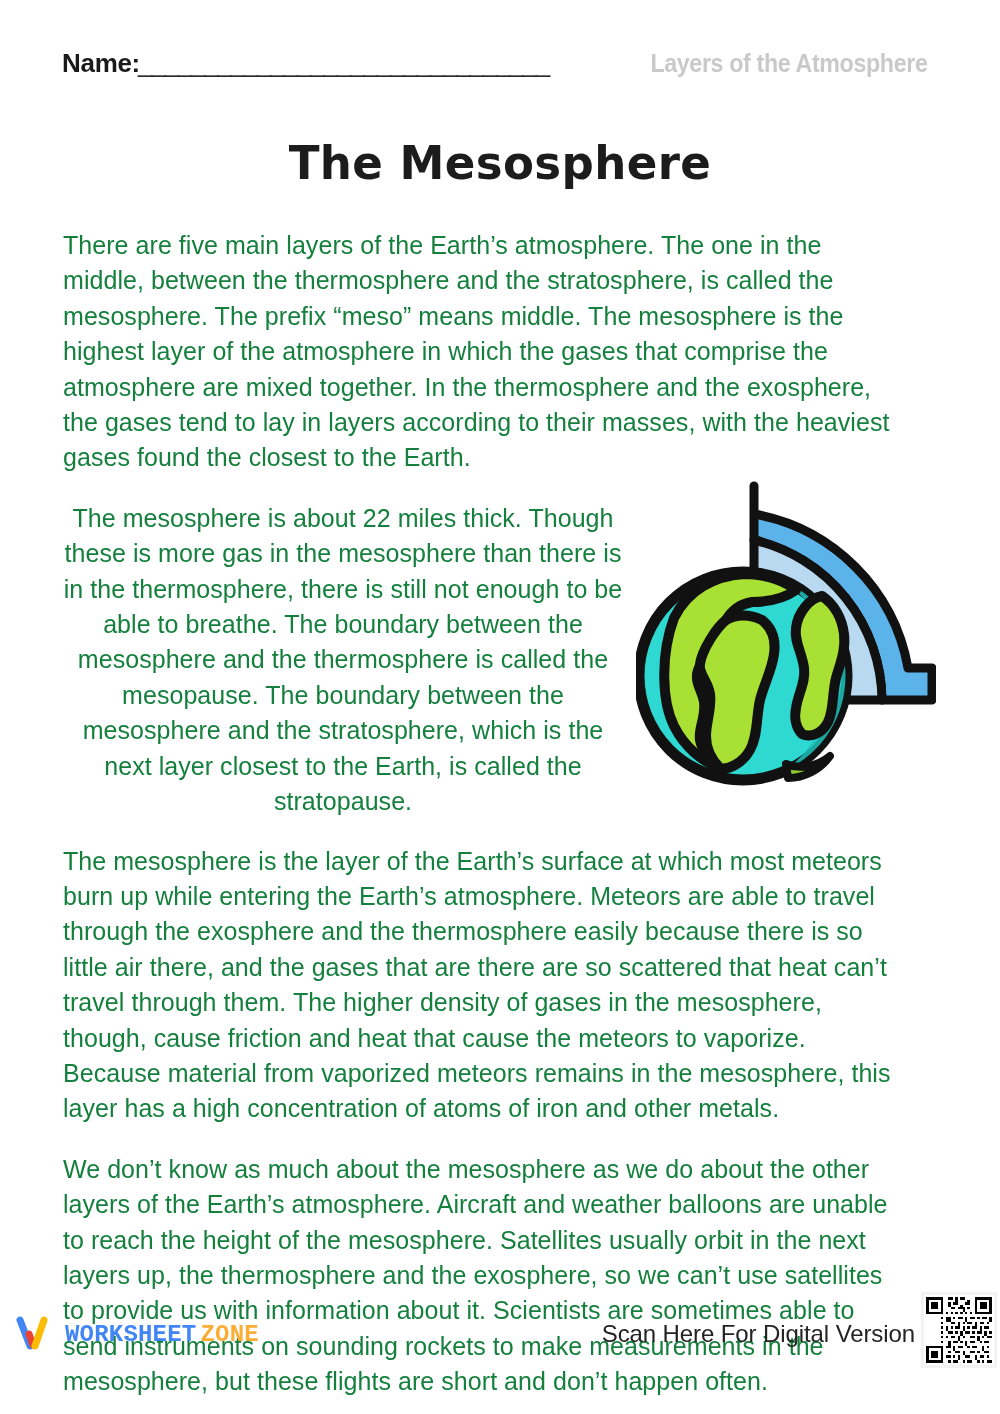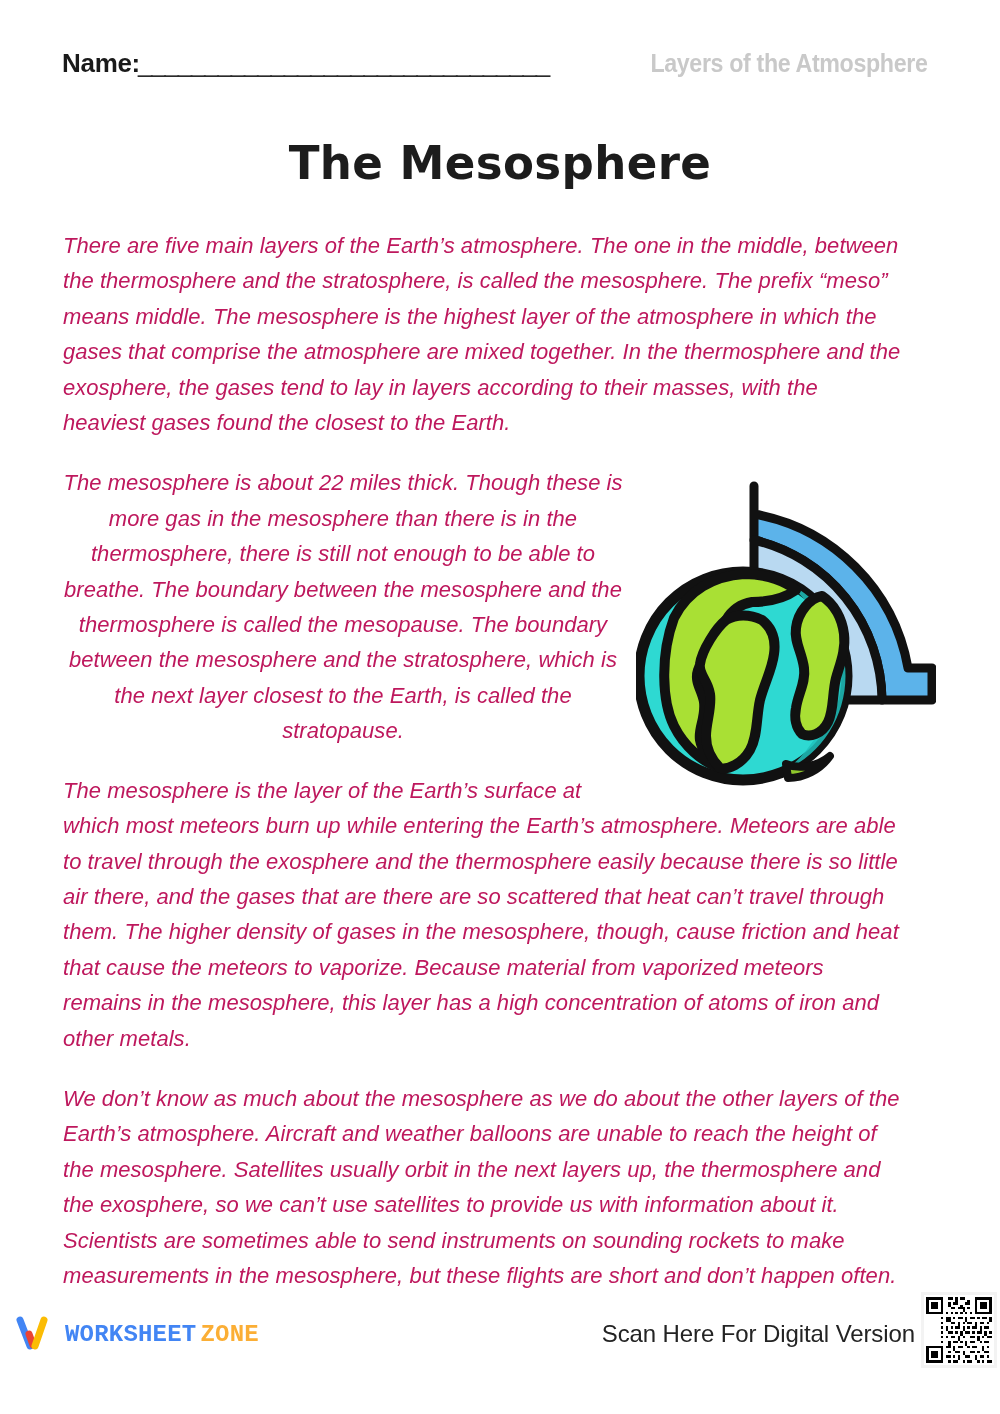--- a/index.html
+++ b/index.html
@@ -81,27 +81,26 @@
   }
 
   
   .content {
     position: absolute;
     left: 63px;
     top: 228px;
     width: 840px;
   }
   .para {
-    font-size: 22px;
+    font-size: 25px;
     line-height: 35.4px;
-    color: #be185d;
+    color: #15803d;
     margin: 0 0 25px 0;
     font-family: "Liberation Sans", sans-serif;
     letter-spacing: 0.05px;
-    font-style: italic;
   }
   .para.p2 {
     margin-bottom: 24px;
     text-align: center;
   }
   .para.p3 {
     margin-bottom: 25px;
   }
   .para.p4 {
     margin-bottom: 0;

